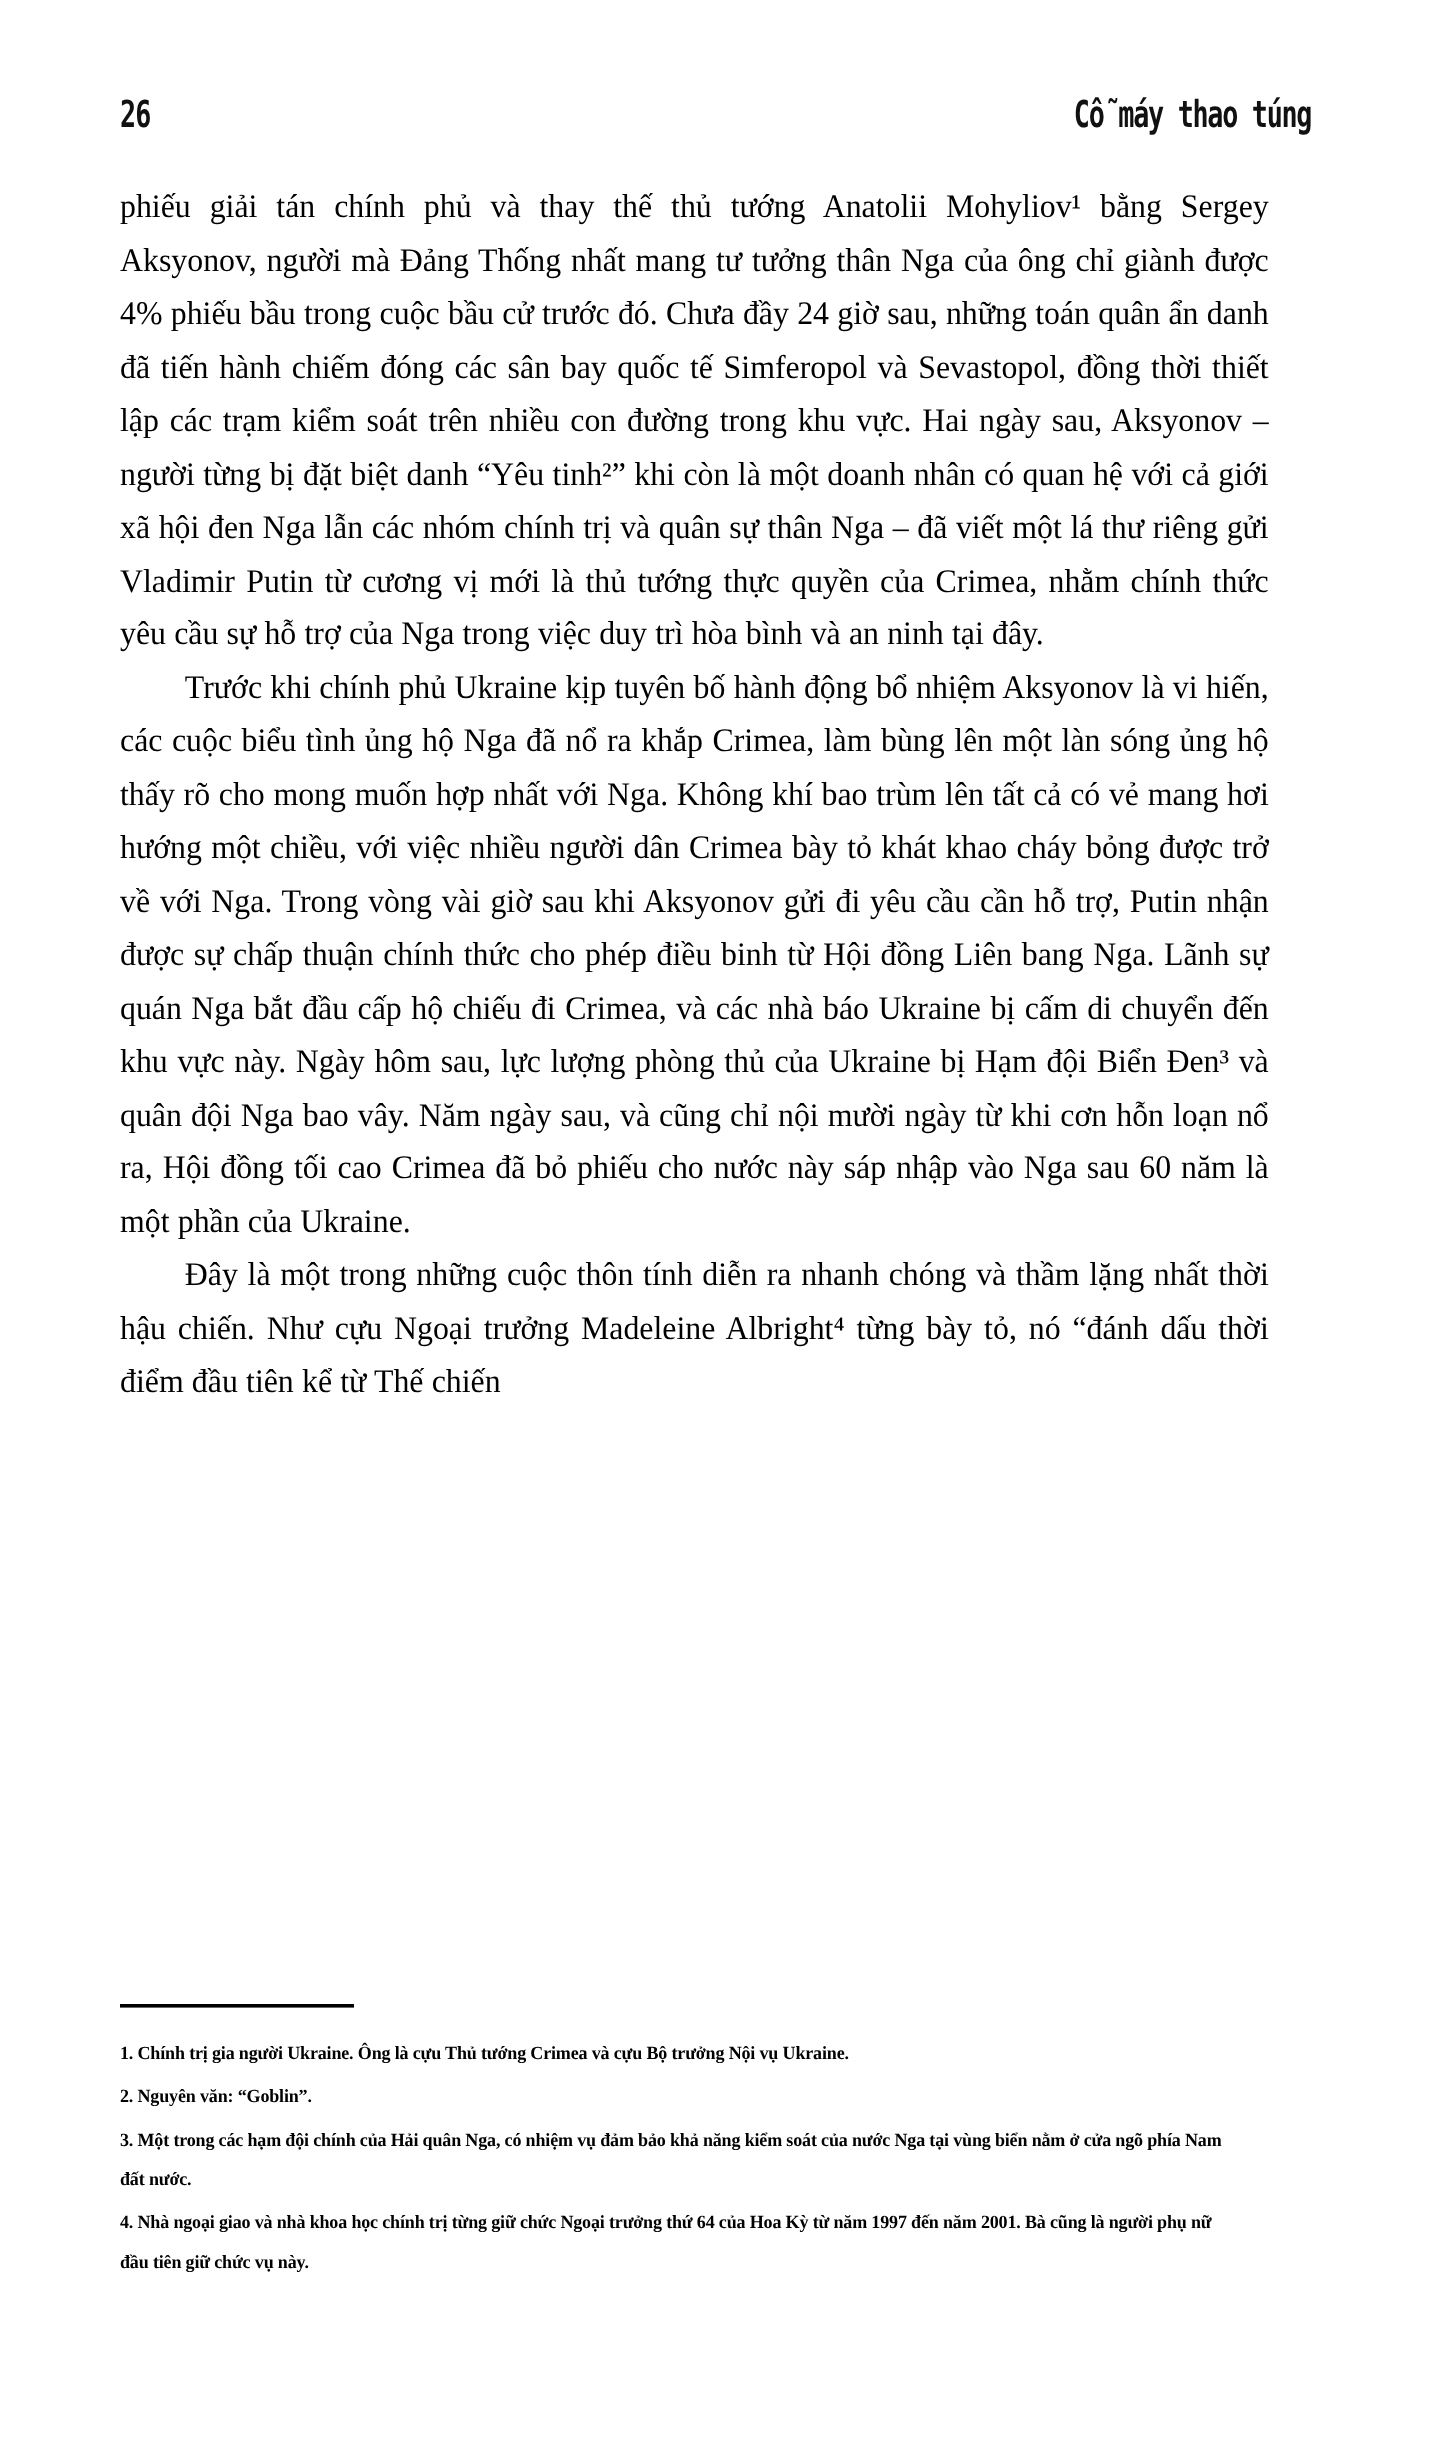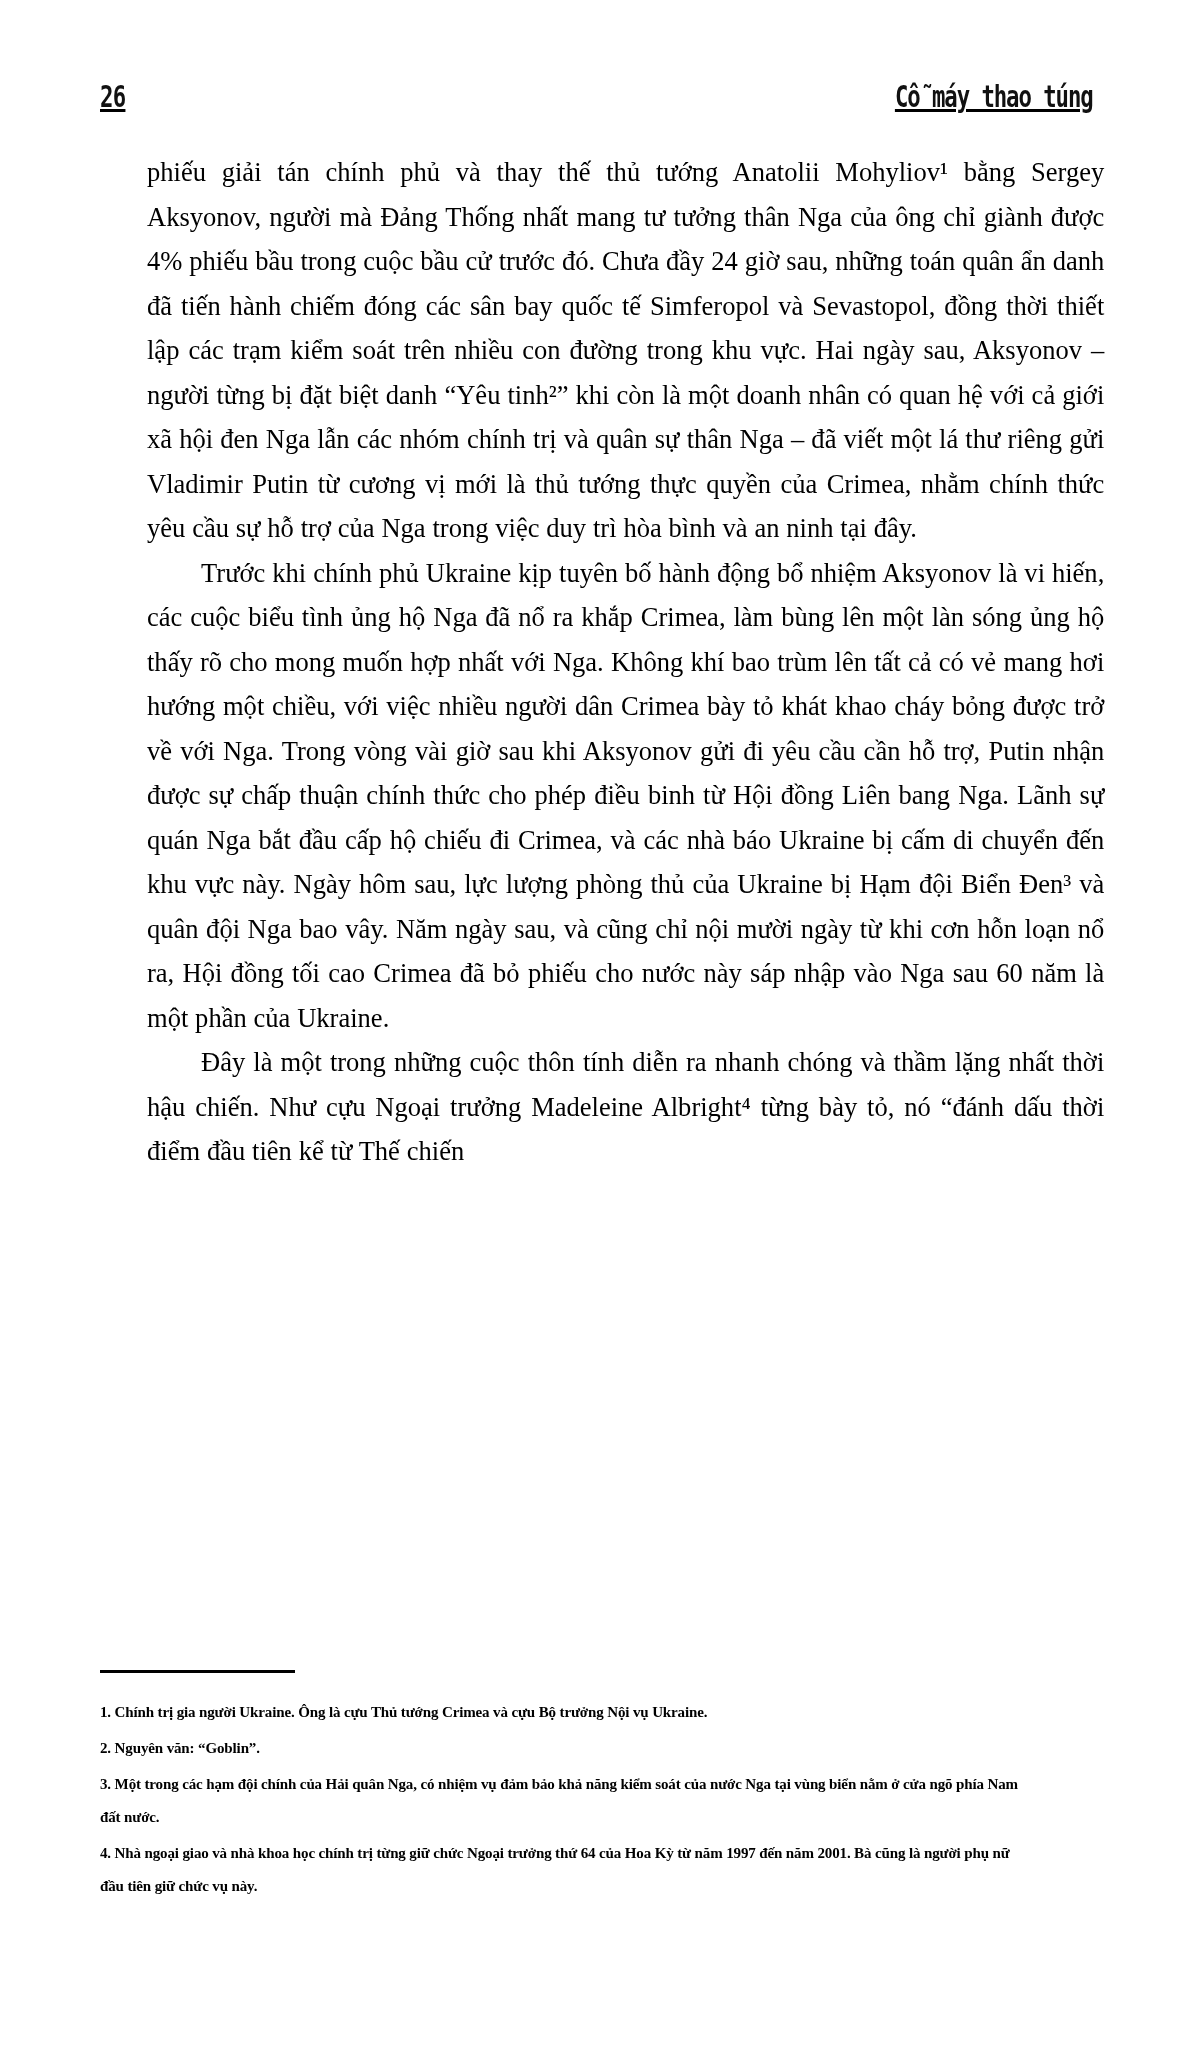--- a/index.html
+++ b/index.html
@@ -24,21 +24,20 @@
   
   .running-head {
     position: absolute;
     top: 62px;
     left: 100px;
     right: 100px;
     height: 50px;
     display: flex;
     align-items: flex-end;
     justify-content: space-between;
-    text-decoration: underline;
   }
   .folio {
     font-family: "DejaVu Sans Mono", monospace;
     font-size: 31px;
     font-weight: 700;
     letter-spacing: -1px;
     line-height: 1;
     transform: scaleX(0.72);
     transform-origin: left bottom;
     color: #111;
@@ -54,21 +53,20 @@
     white-space: nowrap;
     color: #111;
   }
 
   
   .text-body {
     position: absolute;
     top: 150px;
     left: 100px;
     width: 992px;
-    margin-left: 47px;
   }
   .para {
     font-size: 27.5px;
     line-height: 44.5px;
     text-align: justify;
     text-justify: inter-word;
     margin: 0 0 0 0;
     transform: scaleX(0.965);
     transform-origin: left top;
     word-spacing: 0.2px;

